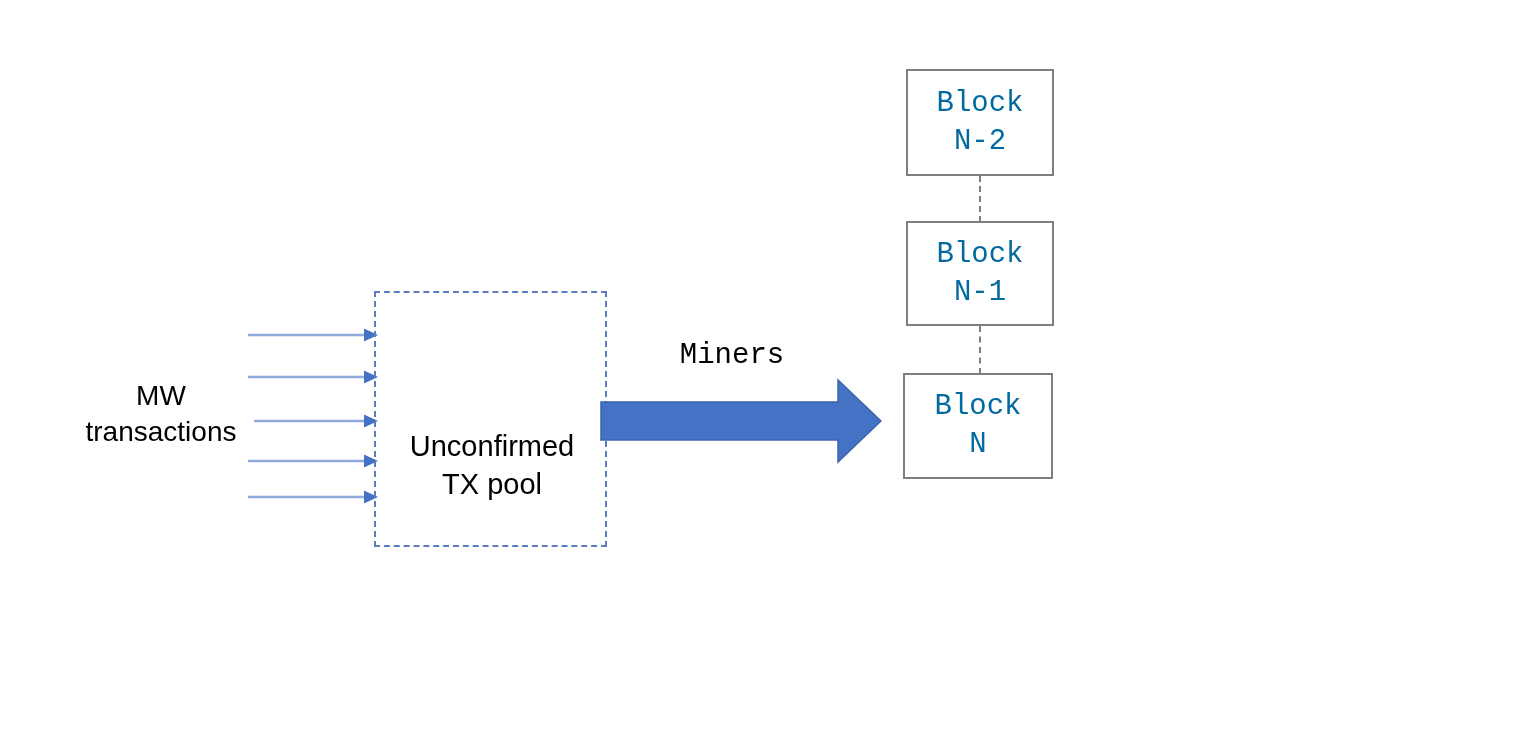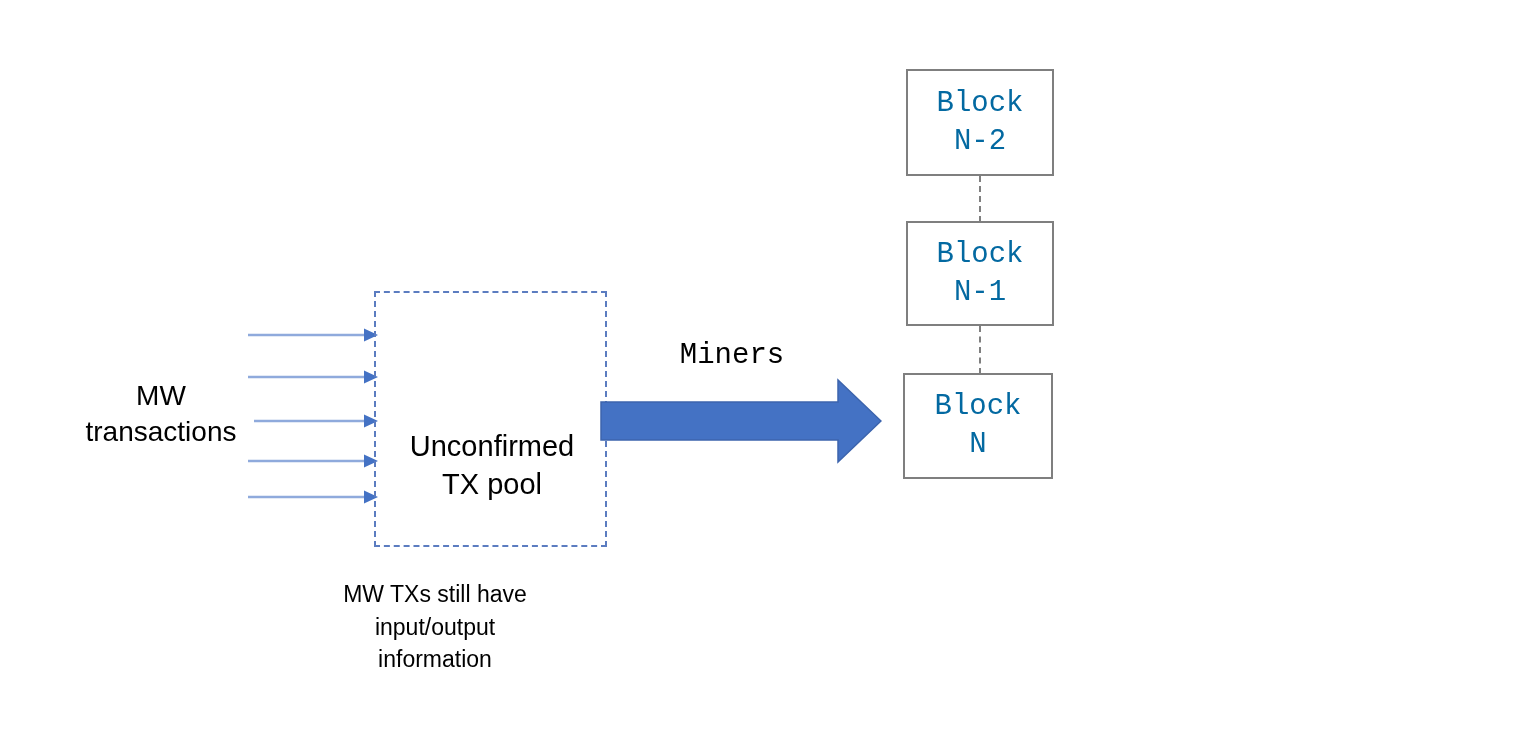--- a/index.html
+++ b/index.html
@@ -150,23 +150,20 @@
   <div class="abs thin-arrow" id="inflow-arrow-5" style="top:490px;">
     <svg width="130" height="14" viewBox="0 0 130 14">
       <line x1="0" y1="7" x2="118" y2="7" stroke="#8faadc" stroke-width="2.6"></line>
       <path d="M116 0.5 L130 7 L116 13.5 Z" fill="#4472c4"></path>
     </svg>
   </div>
 
   <div class="abs" id="pool-box"></div>
   <div class="abs label" id="pool-label">Unconfirmed
 TX pool</div>
-  <div class="abs label" id="pool-caption">MW TXs still have
-input/output
-information</div>
 
   <div class="abs label" id="miners-label">Miners</div>
   <div class="abs" id="miners-arrow">
     <svg width="282" height="90" viewBox="0 0 282 90">
       <path d="M1 26 L238 26 L238 4 L281 45 L238 86 L238 64 L1 64 Z" fill="#4472c4" stroke="#3c64ad" stroke-width="1.5" stroke-linejoin="miter"></path>
     </svg>
   </div>
 
   <div class="abs block-box" id="block-n-2">Block
 N-2</div>

